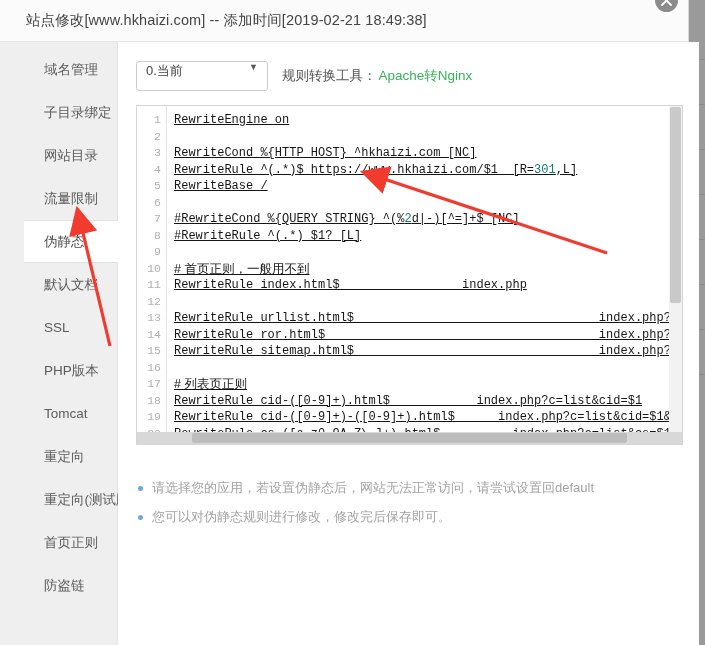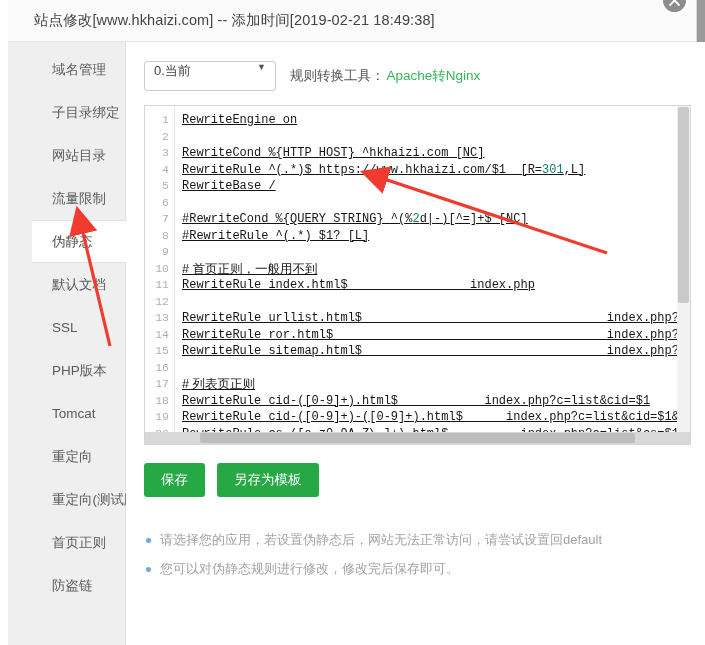--- a/index.html
+++ b/index.html
@@ -26,21 +26,21 @@
     background: #9a9a9a;
   }
   .page-bg-strip .seg {
     width: 100%;
     border-bottom: 1px solid #8a8a8a;
   }
 
   
   .modal {
     position: absolute;
-    top: 0; left: 8px;
+    top: 0; left: 0;
     width: 689px;
     height: 645px;
     background: #ffffff;
     border-right: 1px solid #d8d8d8;
   }
 
   .modal-header {
     height: 42px;
     background: #fbfbfb;
     border-bottom: 1px solid #e6e6e6;
@@ -381,24 +381,20 @@
             </div>
           <div class="code-area" id="code-area"><div class="code-line">RewriteEngine on</div><div class="code-line"></div><div class="code-line">RewriteCond %{HTTP_HOST} ^hkhaizi.com [NC]</div><div class="code-line">RewriteRule ^(.*)$ https://www.hkhaizi.com/$1  [R=<span class="num">301</span>,L]</div><div class="code-line">RewriteBase /</div><div class="code-line"></div><div class="code-line">#RewriteCond %{QUERY_STRING} ^(%<span class="num">2</span>d|-)[^=]+$ [NC]</div><div class="code-line">#RewriteRule ^(.*) $1? [L]</div><div class="code-line"></div><div class="code-line cjk"># 首页正则，一般用不到</div><div class="code-line">RewriteRule index.html$                 index.php</div><div class="code-line"></div><div class="code-line">RewriteRule urllist.html$                                  index.php?c=sitemap&amp;f=urllist</div><div class="code-line">RewriteRule ror.html$                                      index.php?c=sitemap&amp;f=ror</div><div class="code-line">RewriteRule sitemap.html$                                  index.php?c=sitemap&amp;f=sitemap</div><div class="code-line"></div><div class="code-line cjk"># 列表页正则</div><div class="code-line">RewriteRule cid-([0-9]+).html$            index.php?c=list&amp;cid=$1</div><div class="code-line">RewriteRule cid-([0-9]+)-([0-9]+).html$      index.php?c=list&amp;cid=$1&amp;pageid=$2</div><div class="code-line">RewriteRule cs-([a-z0-9A-Z\_]+).html$          index.php?c=list&amp;cs=$1</div><div class="code-line">RewriteRule cs-([a-z0-9A-Z\_]+)-([0-9]+).html$   index.php?c=list&amp;cs=$1&amp;pageid=$2</div></div>
           <div class="vscroll">
             <div class="thumb"></div>
           </div>
           <div class="hscroll">
             <div class="thumb"></div>
           </div>
         </div>
 
-        <div class="btn-row">
-          <button class="btn">保存</button>
-          <button class="btn">另存为模板</button>
-        </div>
 
         <div class="notes" id="notes">
             <div class="note">
               <span class="dot"></span>
               <span>请选择您的应用，若设置伪静态后，网站无法正常访问，请尝试设置回default</span>
             </div>
             <div class="note">
               <span class="dot"></span>
               <span>您可以对伪静态规则进行修改，修改完后保存即可。</span>
             </div>

